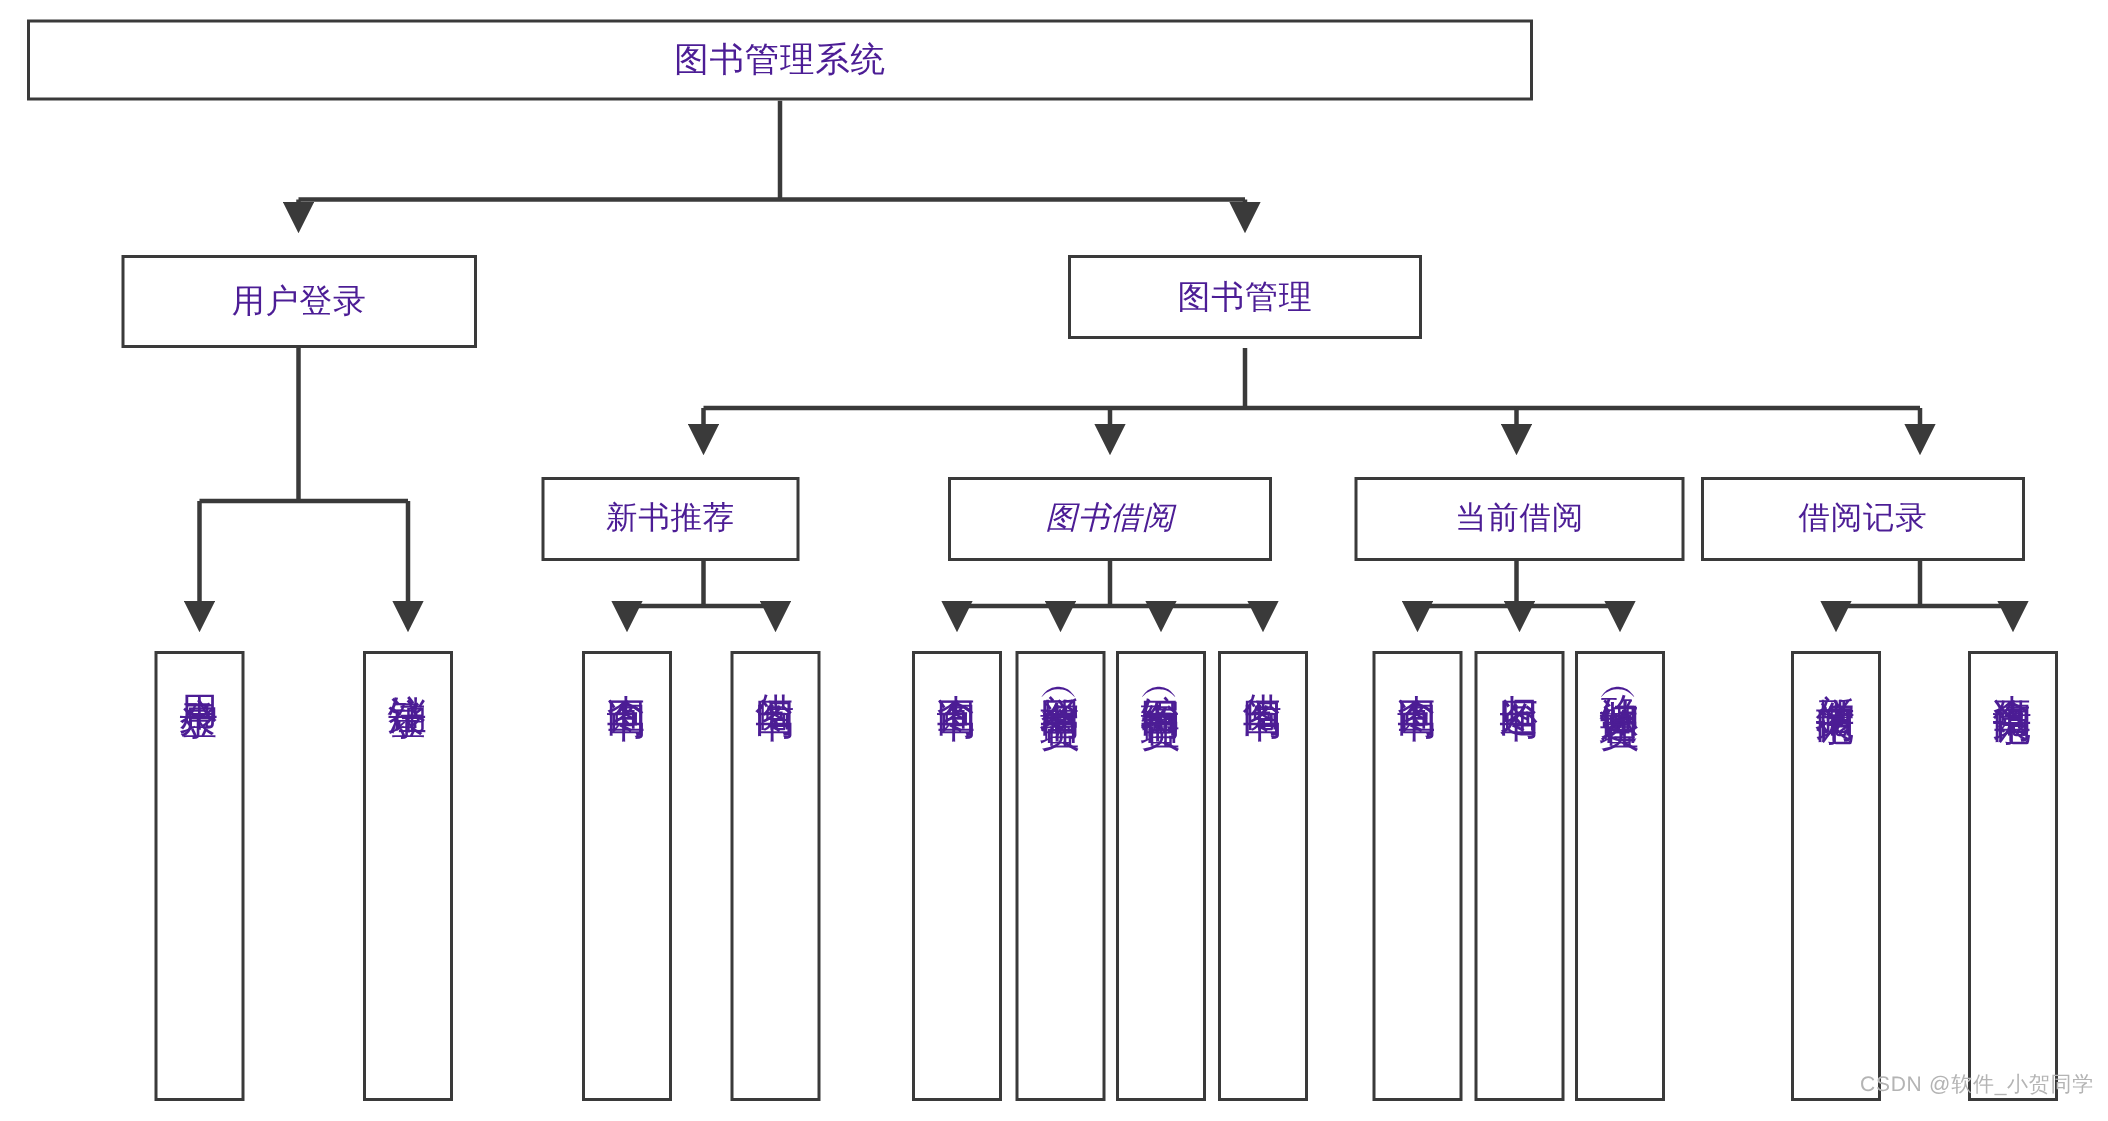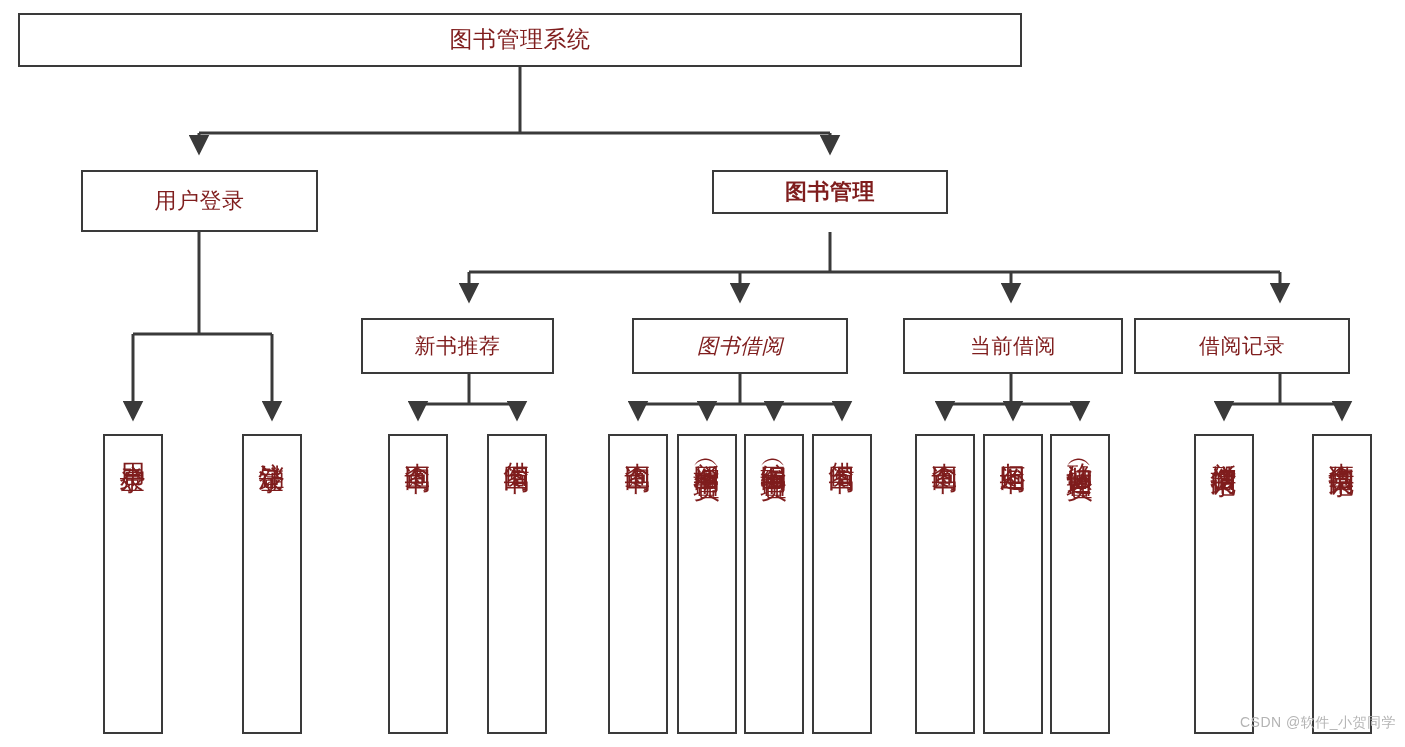--- a/index.html
+++ b/index.html
@@ -26,21 +26,21 @@
     pointer-events: none;
   }
   .node {
     position: absolute;
     box-sizing: border-box;
     border: 2.5px solid #3a3a3a;
     background: #ffffff;
     display: flex;
     align-items: center;
     justify-content: center;
-    color: #7f1d1d;
+    color: #4c1d95;
     text-align: center;
   }
   .node-label {
     display: block;
     line-height: 1.18;
     letter-spacing: 0.5px;
   }
   
   .lvl-root .node-label {
     font-size: 23px;
@@ -131,25 +131,25 @@
     </g>
   </svg>
 
   <div class="node lvl-root" style="left:18px; top:13px; width:1004px; height:54px;">
     <span class="node-label">图书管理系统</span>
   </div>
 
   <div class="node lvl-1" style="left:81px; top:170px; width:237px; height:62px;">
     <span class="node-label">用户登录</span>
   </div>
-  <div class="node lvl-1" style="left:712px; top:170px; width:236px; height:44px;font-weight:bold;">
+  <div class="node lvl-1" style="left:712px; top:170px; width:236px; height:56px;">
     <span class="node-label">图书管理</span>
   </div>
 
-  <div class="node lvl-2" style="left:361px; top:318px; width:193px; height:56px;">
+  <div class="node lvl-2" style="left:361px; top:318px; width:172px; height:56px;">
     <span class="node-label">新书推荐</span>
   </div>
   <div class="node lvl-2" style="left:632px; top:318px; width:216px; height:56px;font-style:italic;">
     <span class="node-label">图书借阅</span>
   </div>
   <div class="node lvl-2" style="left:903px; top:318px; width:220px; height:56px;">
     <span class="node-label">当前借阅</span>
   </div>
   <div class="node lvl-2" style="left:1134px; top:318px; width:216px; height:56px;">
     <span class="node-label">借阅记录</span>

